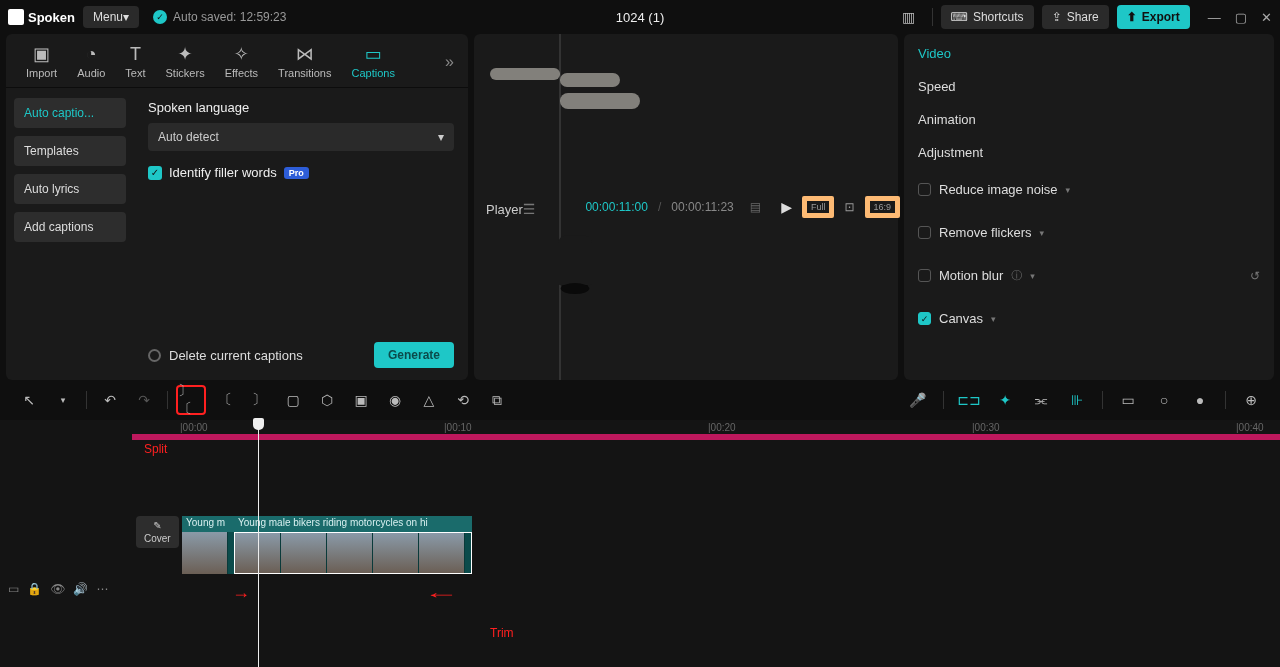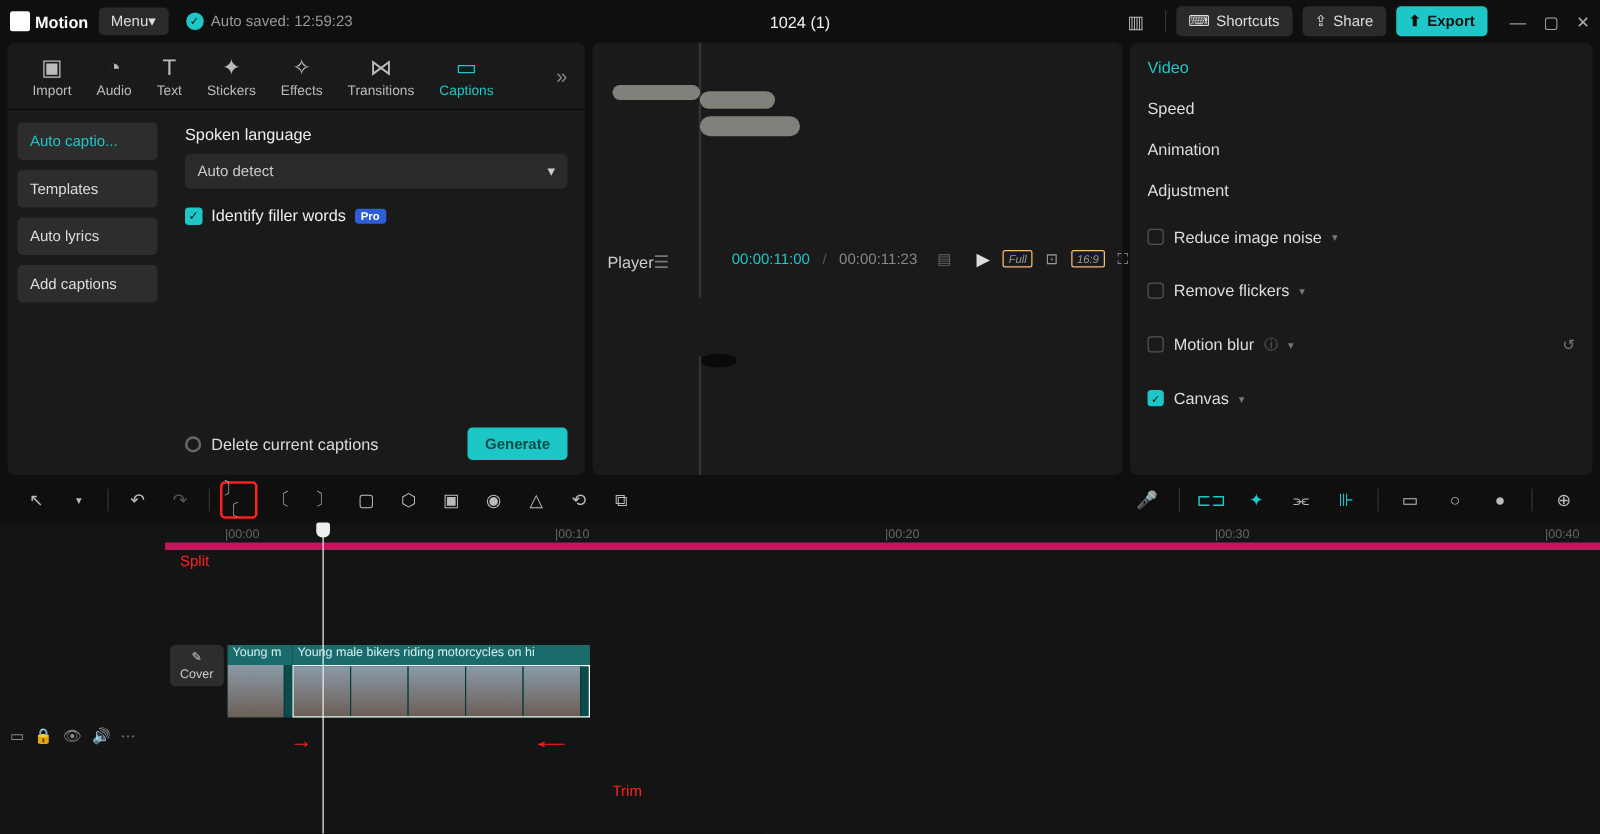--- a/index.html
+++ b/index.html
@@ -58,21 +58,21 @@
 .biker { position: absolute; bottom: 28%; width: 30px; height: 45px; background: #1a1a1a; border-radius: 6px 6px 2px 2px; }
 .biker::after { content: ''; position: absolute; bottom: -8px; left: 2px; right: 2px; height: 10px; background: #0a0a0a; border-radius: 50%; }
 .b1 { left: 38%; } .b2 { left: 49%; transform: scale(0.85); } .b3 { left: 56%; transform: scale(0.9); } .b4 { left: 72%; transform: scale(1.1); }
 .clouds { position: absolute; top: 8%; left: 10%; right: 10%; height: 30%; }
 .cloud { position: absolute; background: #c8c4bc; border-radius: 20px; opacity: 0.6; }
 .player-controls { display: flex; align-items: center; padding: 10px 12px; gap: 10px; }
 .time-cur { color: #1ec7c7; font-size: 12px; }
 .time-dur { color: #888; font-size: 12px; }
 .play-btn { margin-left: 10px; color: #ddd; font-size: 14px; cursor: pointer; }
 .player-right { margin-left: auto; display: flex; gap: 10px; align-items: center; color: #999; }
-.ratio-badge { border: 1px solid #fdba74; border-radius: 2px; padding: 1px 4px; font-size: 9px; cursor: pointer; font-style: italic; }
+.ratio-badge { border: 5px solid #fdba74; border-radius: 2px; padding: 1px 4px; font-size: 9px; cursor: pointer; }
 
 
 .right-tabs { display: flex; gap: 18px; padding: 12px 14px 8px; flex-direction: column; }
 .right-tab { color: #ddd; cursor: pointer; font-size: 13px; }
 .right-tab.active { color: #1ec7c7; }
 .sub-tabs { display: flex; gap: 6px; padding: 4px 14px 10px; }
 .sub-tab { background: transparent; padding: 5px 14px; border-radius: 4px; cursor: pointer; color: #ccc; font-size: 12px; }
 .sub-tab.active { background: #333; }
 .prop-row { display: flex; align-items: center; padding: 14px 14px; gap: 8px; }
 .prop-chk { width: 13px; height: 13px; border: 1.5px solid #555; border-radius: 3px; }
@@ -108,21 +108,21 @@
 .split-label { position: absolute; color: #ff2020; font-size: 12px; font-weight: 500; }
 .trim-label { position: absolute; color: #ff2020; font-size: 12px; font-weight: 500; margin-top: 40px; }
 .arrow-red { position: absolute; color: #ff2020; font-size: 18px; }
 </style>
 </head>
 <body>
 
 <div class="topbar">
   <div class="logo">
     <span class="logo-icon"></span>
-    <span>Motion</span>
+    <span>Spoken</span>
   </div>
   <div class="menu-btn">
     <span>Menu</span>
     <span>▾</span>
   </div>
   <div class="autosave">
     <span class="check-circle">✓</span>
     <span>Auto saved: 12:59:23</span>
   </div>
   <div class="title-center">1024 (1)</div>

